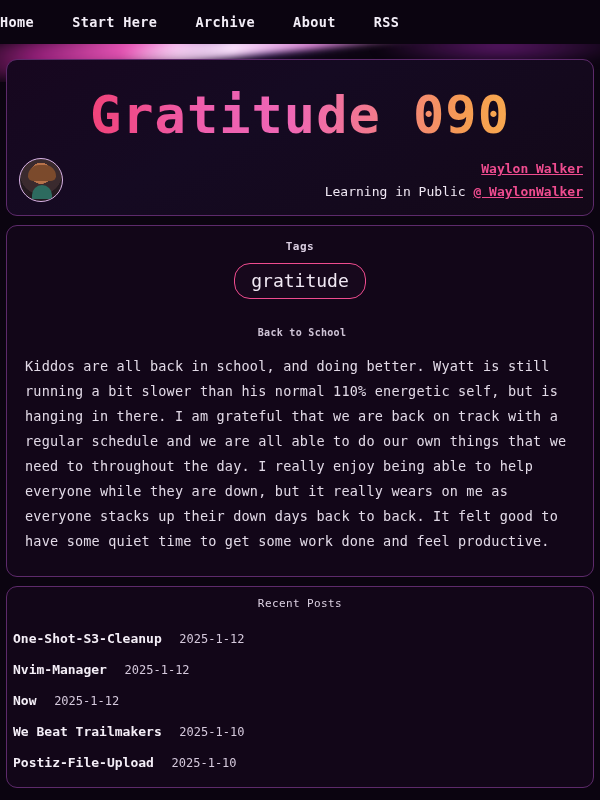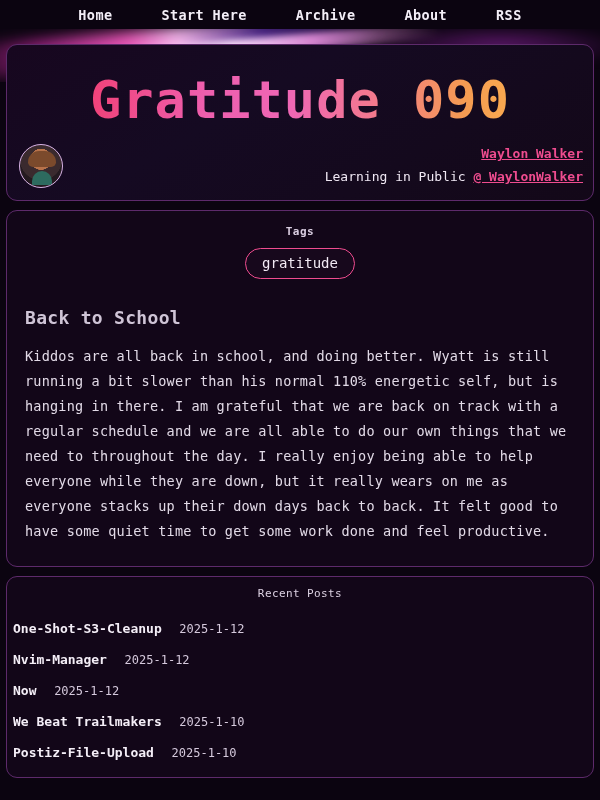--- a/index.html
+++ b/index.html
@@ -11,25 +11,24 @@
     background: #0b0410;
     font-family: "DejaVu Sans Mono", monospace;
     overflow: hidden;
   }
   body {
     position: relative;
   }
 
   
   .nav {
-    height: 29px;
+    height: 44px;
     display: flex;
     align-items: center;
-    justify-content: center;
-    gap: 49px;
+    gap: 38px;
     background: #0b0410;
     position: relative;
     z-index: 5;
   }
   .nav a {
     color: #f3eef7;
     font-size: 13.5px;
     font-weight: bold;
     text-decoration: none;
     letter-spacing: 0.4px;
@@ -96,21 +95,21 @@
     margin: 8px 0 6px 0;
     font-family: "DejaVu Sans Mono", monospace;
     background: linear-gradient(90deg, #ef2d56 0%, #f0457e 16%, #ee5fae 34%, #ef66b5 48%, #f2788f 62%, #f59b52 78%, #ffc24a 100%);
     -webkit-background-clip: text;
     background-clip: text;
     color: transparent;
     -webkit-text-fill-color: transparent;
   }
   .hero-foot {
     display: flex;
-    align-items: flex-end;
+    align-items: center;
     justify-content: space-between;
     padding: 4px 10px 12px 10px;
     gap: 12px;
   }
   .avatar {
     width: 44px; height: 44px;
     border-radius: 50%;
     border: 1px solid #d9b3e6;
     background: radial-gradient(circle at 50% 34%, #e8b48f 0 18%, #b7724a 19% 30%, #3a2a2e 31% 60%, #241a20 61% 100%);
     position: relative;
@@ -165,29 +164,30 @@
     margin-bottom: 10px;
   }
   .tag-row {
     display: flex;
     justify-content: center;
   }
   .tag {
     border: 1px solid #ef4c8f;
     border-radius: 16px;
     color: #f1e9f4;
-    font-size: 14px;
+    font-size: 18px;
     padding: 6px 16px 7px 16px;
     background: #17081c;
   }
   .post-title {
     color: #cfc4d6;
-    font-size: 18px;
+    font-size: 10px;
     margin: 28px 0 16px 4px;
     letter-spacing: 0.3px;
+    text-align: center;
   }
   .post-body {
     color: #e2dae7;
     font-size: 13.5px;
     line-height: 25px;
     margin: 0 2px 0 4px;
     letter-spacing: 0.2px;
   }
 
   

